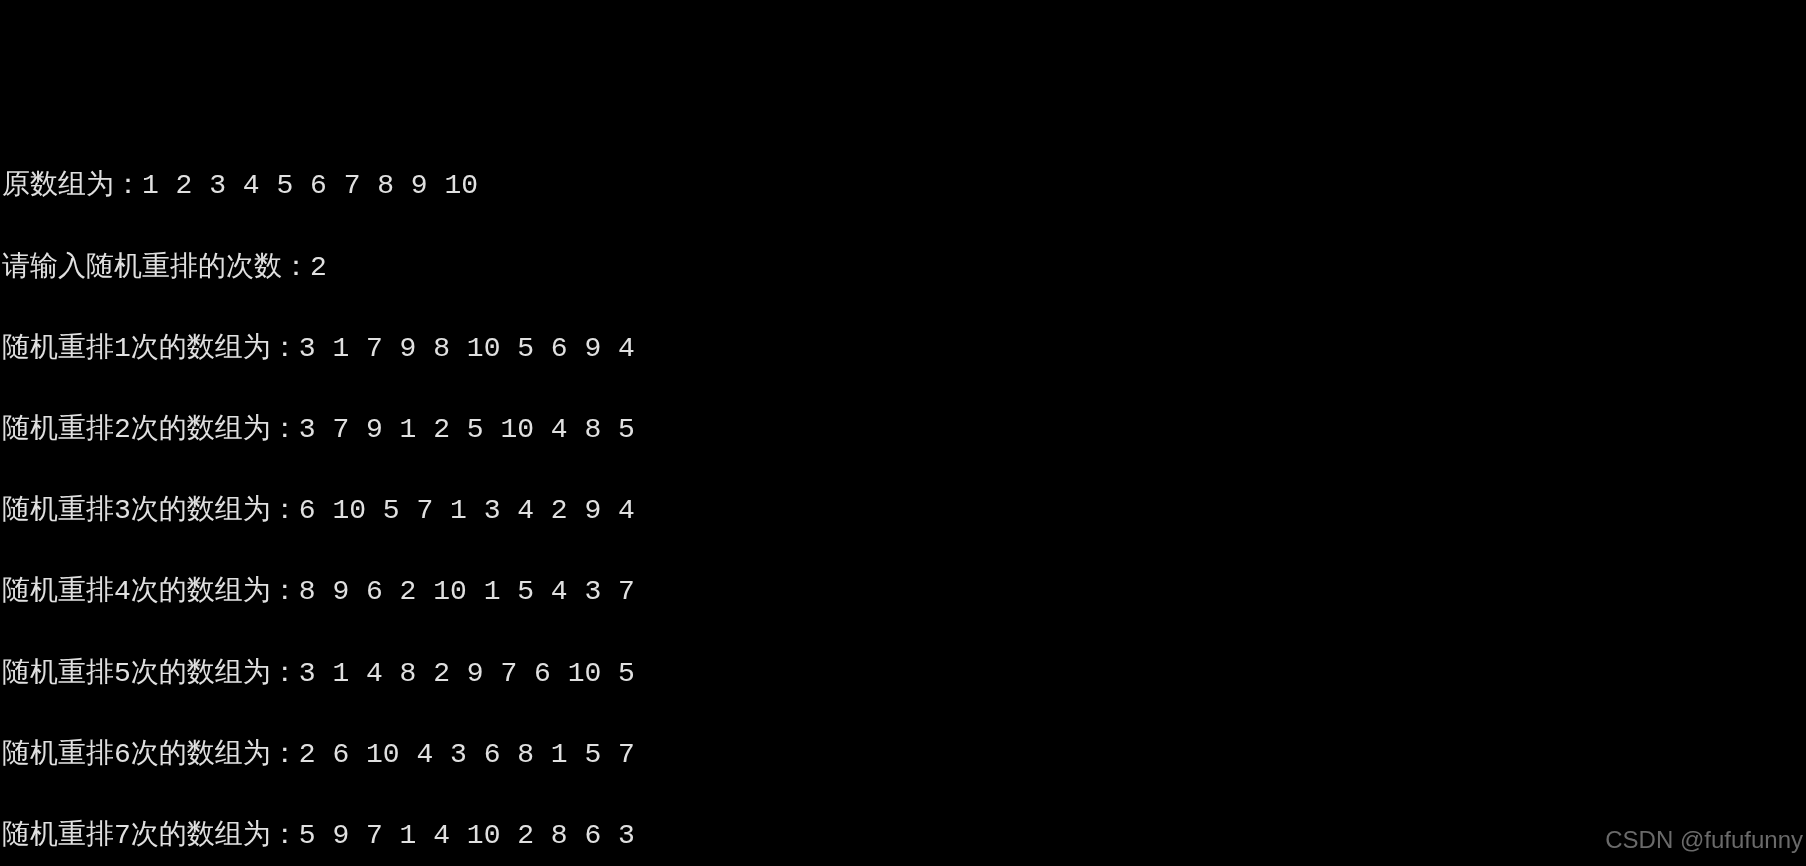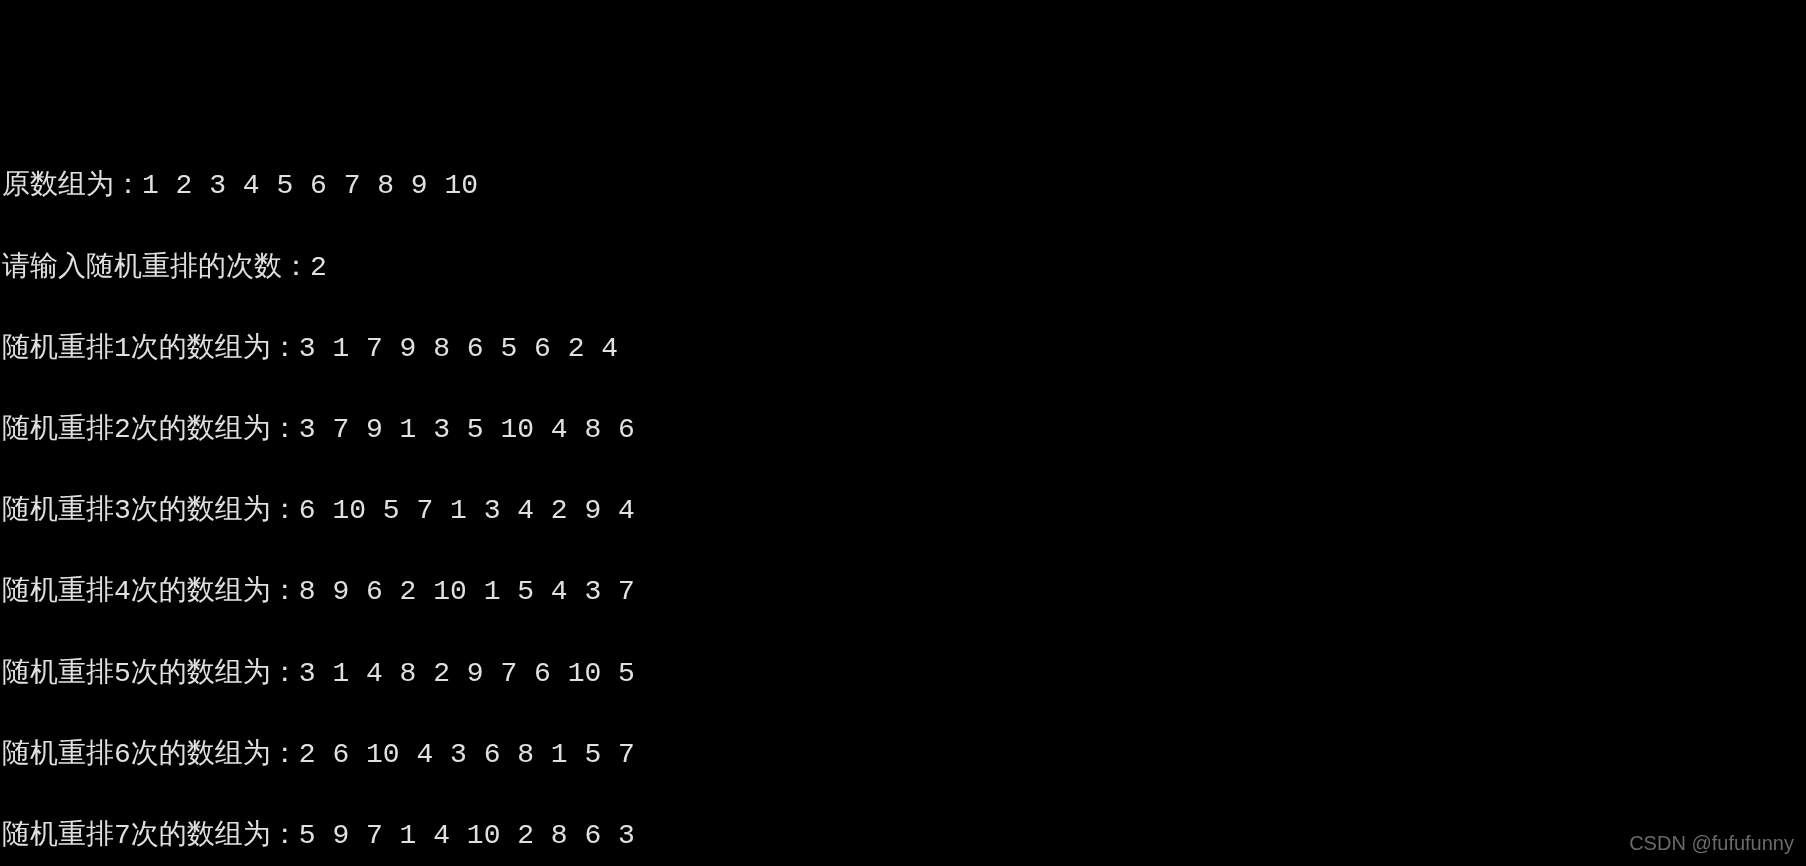--- a/index.html
+++ b/index.html
@@ -19,36 +19,36 @@
       overflow: hidden;
       position: relative;
       white-space: pre;
     }
     .console-line {
       display: block;
     }
     .watermark {
       position: absolute;
       bottom: 8px;
-      right: 12px;
-      font-size: 20px;
+      right: 3px;
+      font-size: 24px;
       color: #6a6a6a;
       font-family: Arial, sans-serif;
       white-space: nowrap;
     }
   </style>
 </head>
 <body>
 
 
 
 <div class="console-line">原数组为：1 2 3 4 5 6 7 8 9 10</div>
 <div class="console-line">请输入随机重排的次数：2</div>
-<div class="console-line">随机重排1次的数组为：3 1 7 9 8 6 5 6 2 4</div>
-<div class="console-line">随机重排2次的数组为：3 7 9 1 3 5 10 4 8 6</div>
+<div class="console-line">随机重排1次的数组为：3 1 7 9 8 10 5 6 9 4</div>
+<div class="console-line">随机重排2次的数组为：3 7 9 1 2 5 10 4 8 5</div>
 <div class="console-line">随机重排3次的数组为：6 10 5 7 1 3 4 2 9 4</div>
 <div class="console-line">随机重排4次的数组为：8 9 6 2 10 1 5 4 3 7</div>
 <div class="console-line">随机重排5次的数组为：3 1 4 8 2 9 7 6 10 5</div>
 <div class="console-line">随机重排6次的数组为：2 6 10 4 3 6 8 1 5 7</div>
 <div class="console-line">随机重排7次的数组为：5 9 7 1 4 10 2 8 6 3</div>
 
 
 
 <div class="console-line"></div>
 

